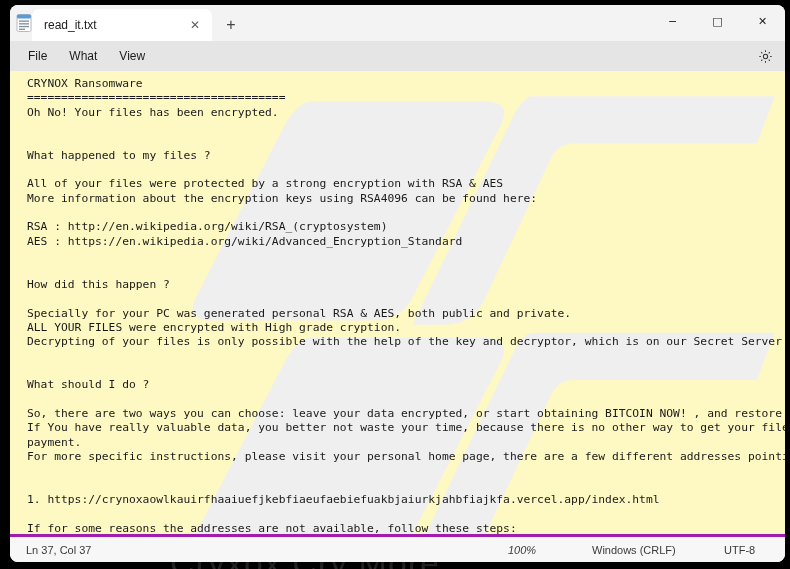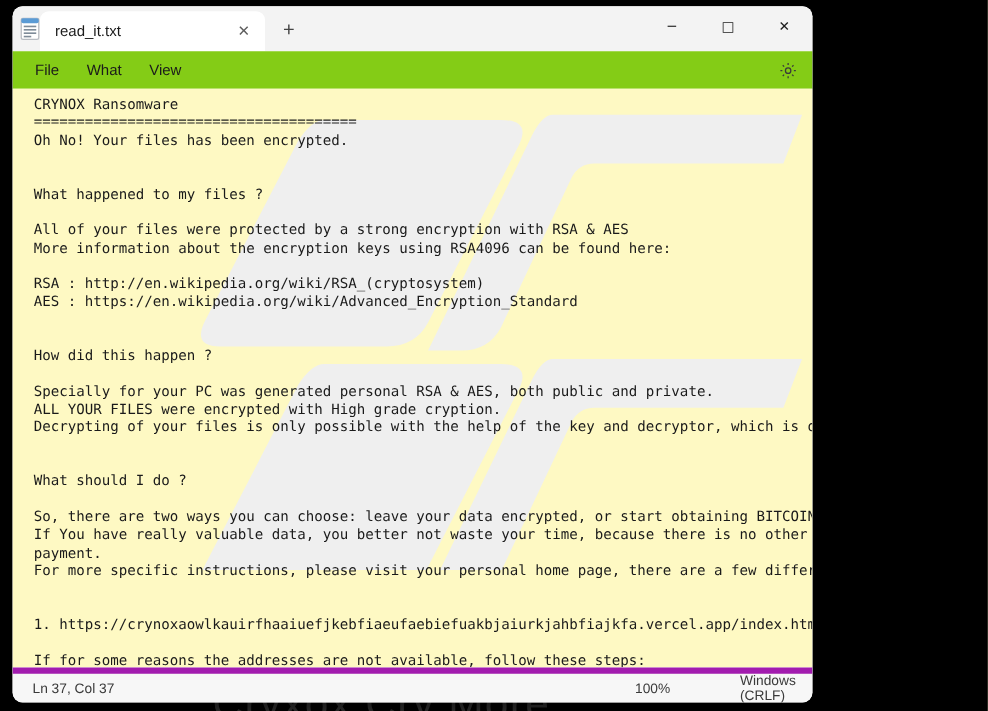--- a/index.html
+++ b/index.html
@@ -30,21 +30,21 @@
     left: 92px; bottom: 1px;
     font-size: 30px;
     color: #262626;
     font-weight: 700;
     user-select: none;
   }
 
   .window {
     position: absolute;
     left: 10px; top: 5px;
-    width: 640px; height: 557px;
+    width: 775px; height: 557px;
     background: #ffffff;
     border-radius: 8px;
     overflow: hidden;
     box-shadow: 0 2px 10px rgba(0,0,0,.55);
     display: flex;
     flex-direction: column;
   }
 
   
   .titlebar {
@@ -102,21 +102,21 @@
   .wc {
     width: 45px; height: 32px;
     display: flex; align-items: center; justify-content: center;
     font-size: 11px; color: #1b1b1b;
     font-family: "DejaVu Sans", sans-serif;
   }
 
   
   .menubar {
     height: 30px;
-    background: #84cc16;
+    background: #e5e5e5;
     display: flex;
     align-items: center;
     padding-left: 8px;
     position: relative;
     flex: 0 0 auto;
   }
   .menu-item {
     font-size: 12px;
     color: #1b1b1b;
     padding: 4px 10px;
@@ -153,30 +153,30 @@
     color: #1a1a1a;
     white-space: pre;
     overflow: hidden;
     letter-spacing: 0px;
   }
 
   
   .statusbar {
     height: 28px;
     background: #f7f7f7;
-    border-top: 5px solid #a21caf;
+    border-top: 3px solid #a21caf;
     display: flex;
     align-items: center;
     font-size: 11px;
     color: #3a3a3a;
     flex: 0 0 auto;
     position: relative;
   }
   .sb-left { padding-left: 16px; }
-  .sb-zoom { position: absolute; left: 498px; }
+  .sb-zoom { position: absolute; left: 498px; font-style: italic; }
   .sb-eol  { position: absolute; left: 582px; }
   .sb-enc  { position: absolute; left: 694px; margin-left: 20px; }
 </style>
 </head>
 <body>
 
 <div class="desktop">
 
   <div class="desktop-wordmark-left">all</div>
   <div class="desktop-wordmark">Cryxox Cry More</div>

